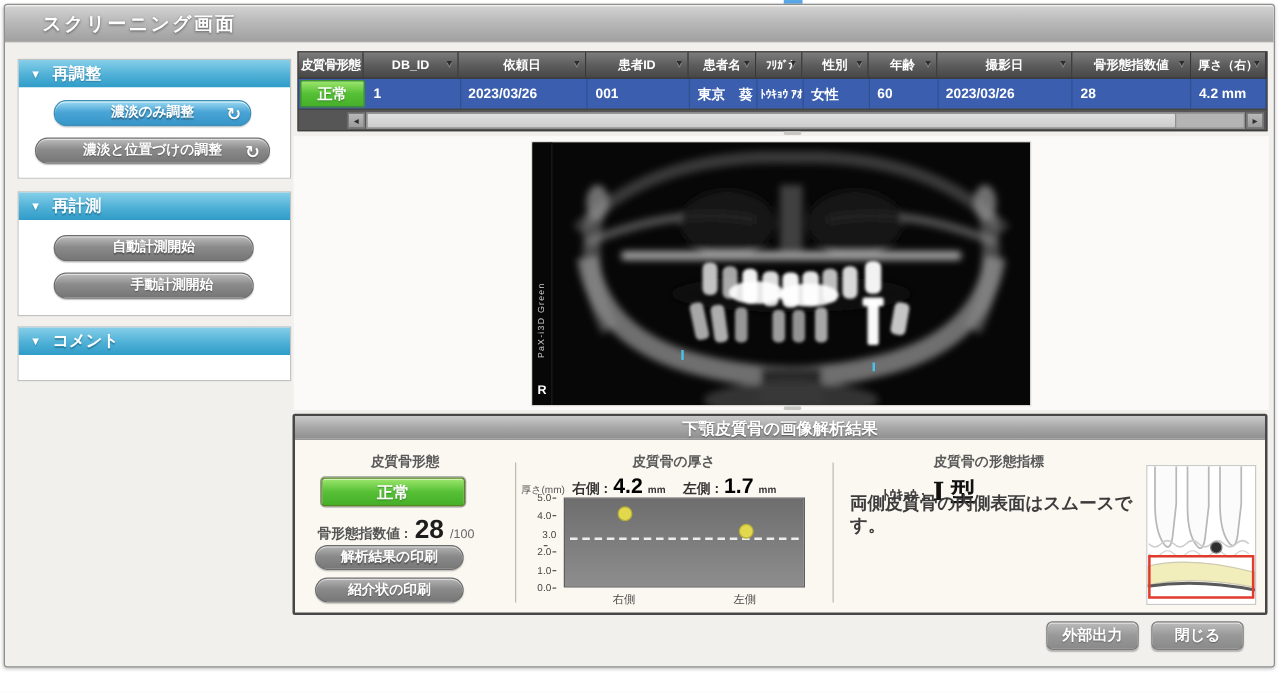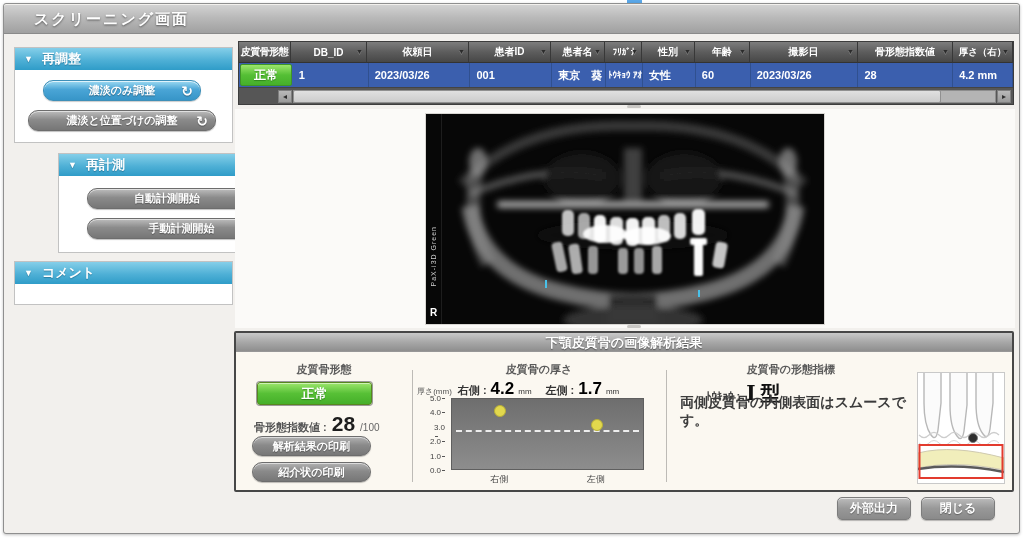--- a/index.html
+++ b/index.html
@@ -91,21 +91,21 @@
   .idx-line .max { font-size:10px; color:#666; }
   .pbtn { position:absolute; left:16px; width:119px; height:20px; border-radius:10px;
           background:linear-gradient(#b3b3b3,#8a8a8a 45%,#777); border:1px solid #6d6d6d;
           color:#fff; font-weight:bold; font-size:11px; text-align:center; line-height:18px; cursor:pointer;
           box-shadow:inset 0 1px 0 rgba(255,255,255,.55),0 1px 1px rgba(0,0,0,.25); text-shadow:0 1px 1px rgba(0,0,0,.35); }
 
   .readout { position:absolute; left:181px; top:27px; display:flex; align-items:baseline; gap:4px; white-space:nowrap; }
   .readout .yl { font-size:8px; color:#555; margin-right:2px; }
   .readout .sl { font-size:11px; font-weight:bold; color:#333; }
   .readout .sv { font-size:17px; font-weight:bold; color:#000000; }
-  .readout .su { font-size:8px; font-weight:normal; color:#333; margin-right:10px;text-align:center; }
+  .readout .su { font-size:8px; font-weight:bold; color:#333; margin-right:10px;text-align:center; }
 
   .plot { position:absolute; left:215px; top:46px; width:193px; height:72px;
           background:linear-gradient(#6e6e6e,#8d8d8d); border:1px solid #5f5f5f; }
   .yaxis { position:absolute; left:182px; top:46px; width:30px; height:72px; }
   .ytick { position:absolute; right:3px; font-size:8px; color:#444; }
   .ytick::after { content:""; display:inline-block; width:3px; height:1px; background:#555; margin-left:1px; transform:translateY(-2px); }
   .dot { position:absolute; width:12px; height:12px; border-radius:50%; border:1px solid #b7ae38; }
   .thline { position:absolute; left:4px; right:4px; border-top:2px dashed #f4f4f4; opacity:.95; }
   .xaxis { position:absolute; left:215px; top:121px; width:193px; height:12px; }
   .xtick { position:absolute; width:40px; text-align:center; font-size:9px; color:#444; }
@@ -143,21 +143,21 @@
         <span>濃淡のみ調整</span>
         <span class="ref">↻</span>
       </div>
       <div class="btn btn-gray" style="left:13px; top:40px; width:188px; height:21px; line-height:19px; font-size:11px;">
         <span>濃淡と位置づけの調整</span>
         <span class="ref">↻</span>
       </div>
     </div>
   </div>
 
-  <div class="side-sec" style="top:149px;margin-left:44px;">
+  <div class="side-sec" style="top:149px;">
     <div class="side-head">
       <span class="tri">▼</span><span>再計測</span>
     </div>
     <div class="side-body" style="height:76px;">
       <div class="btn btn-gray" style="left:28px; top:12px; width:160px; height:21px; line-height:19px; font-size:11px;">
         <span>自動計測開始</span>
       </div>
       <div class="btn btn-gray" style="left:28px; top:42px; width:160px; height:21px; line-height:19px; font-size:11px;padding-left:29px;">
         <span>手動計測開始</span>
       </div>

